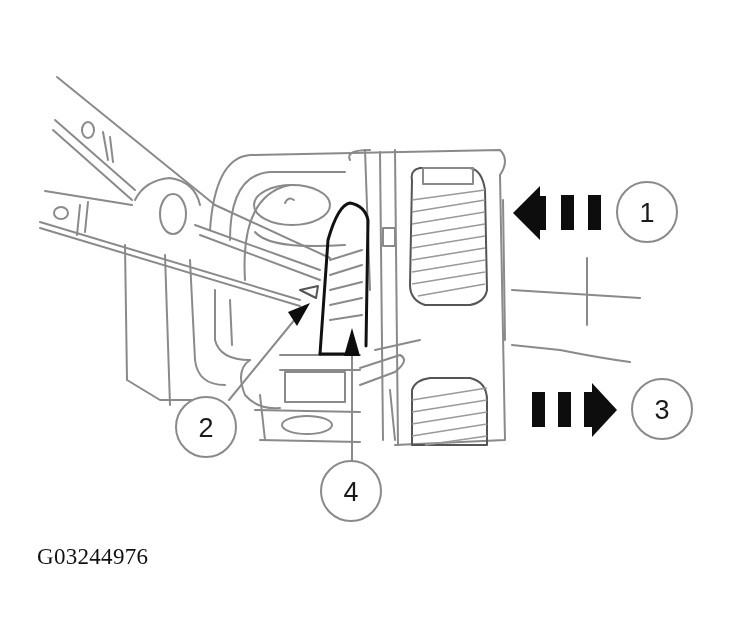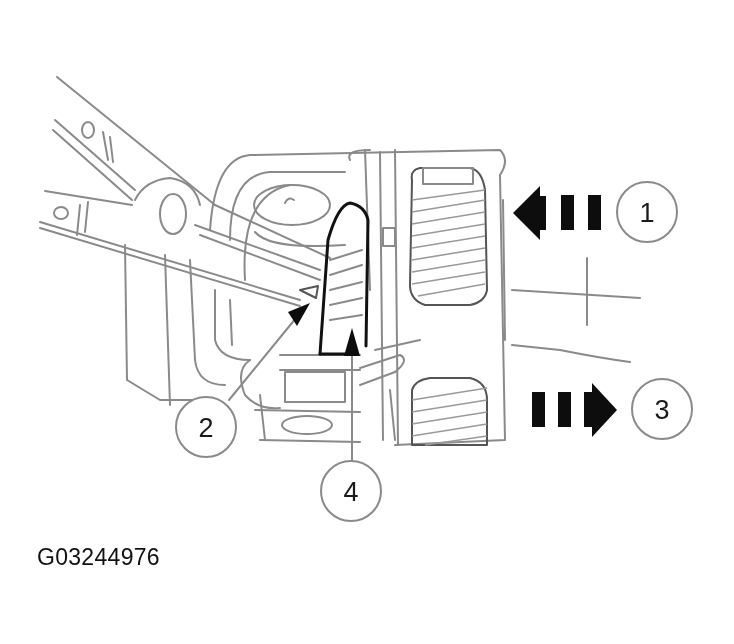--- a/index.html
+++ b/index.html
@@ -5,21 +5,21 @@
     html, body { margin: 0; padding: 0; background: #ffffff; }
     body { width: 734px; height: 644px; position: relative; overflow: hidden; font-family: "Liberation Sans", sans-serif; }
     #figure { position: absolute; left: 0; top: 0; width: 734px; height: 644px; }
     .ln { fill: none; stroke: #8a8a8a; stroke-width: 2; stroke-linecap: round; stroke-linejoin: round; }
     .ln-dk { fill: none; stroke: #555; stroke-width: 2; stroke-linecap: round; stroke-linejoin: round; }
     .ln-blk { fill: none; stroke: #111; stroke-width: 3; stroke-linecap: round; stroke-linejoin: round; }
     .hatch { fill: none; stroke: #9a9a9a; stroke-width: 1.6; }
     .callout-circle { fill: #fff; stroke: #8a8a8a; stroke-width: 2; }
     .callout-text { font-family: "Liberation Sans", sans-serif; font-size: 27px; fill: #1a1a1a; text-anchor: middle; dominant-baseline: central; }
     .arrow-fill { fill: #0d0d0d; }
-    #figure-id { position: absolute; left: 37px; top: 544px; font-size: 23px; color: #111; letter-spacing: 0.3px; font-family: Liberation Sans, sans-serif; }
+    #figure-id { position: absolute; left: 37px; top: 544px; font-size: 23px; color: #111; letter-spacing: 0.3px; font-family: Liberation Serif, serif; }
   </style>
 </head>
 <body>
 
 <svg id="figure" viewBox="0 0 734 644" xmlns="http://www.w3.org/2000/svg">
 
   <g>
     <line class="ln" x1="57" y1="77" x2="215" y2="205"></line>
     <line class="ln" x1="55" y1="120" x2="135" y2="190"></line>
     <line class="ln" x1="53" y1="130" x2="132" y2="200"></line>

